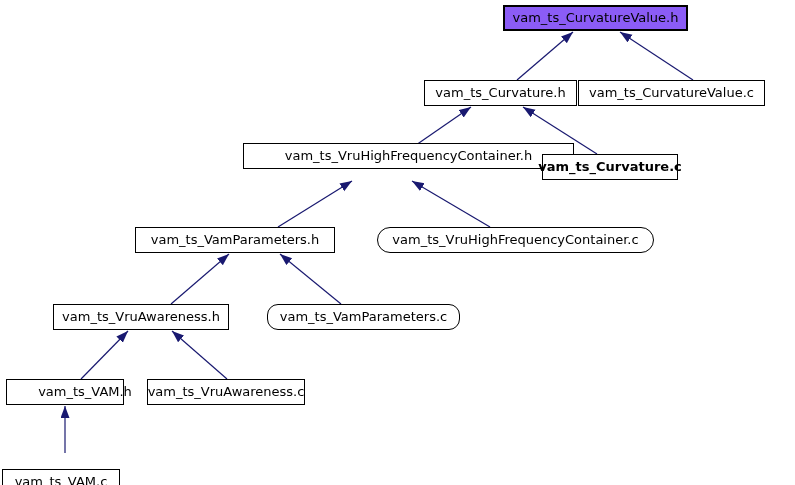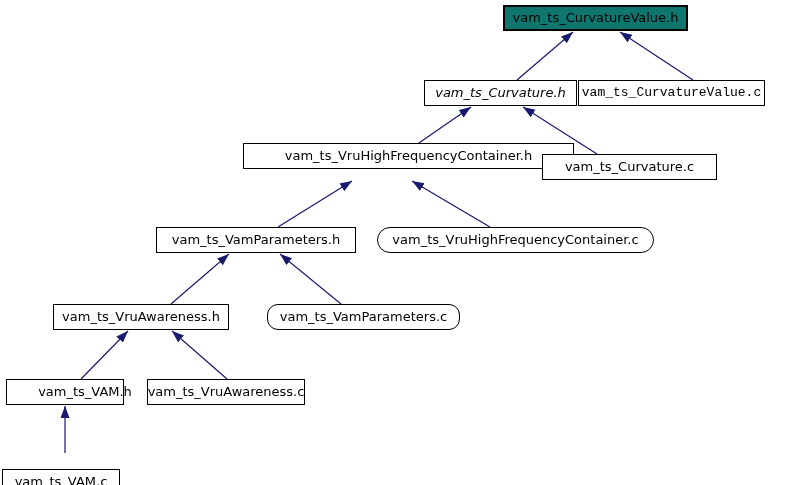--- a/index.html
+++ b/index.html
@@ -26,21 +26,21 @@
     color: #000000;
     font-size: 13px;
     line-height: 24px;
     display: flex;
     align-items: center;
     justify-content: center;
     white-space: nowrap;
     cursor: pointer;
   }
   .node.highlight {
-    background: #0f766e;
+    background: #8b5cf6;
     border-width: 2px;
   }
   .edge-line {
     stroke: #191970;
     stroke-width: 1.2;
     fill: none;
   }
 </style>
 </head>
 <body>
@@ -61,27 +61,27 @@
     <line class="edge-line" x1="490" y1="227" x2="412" y2="181" marker-end="url(#arrow)"></line>
     <line class="edge-line" x1="171" y1="304" x2="229" y2="254" marker-end="url(#arrow)"></line>
     <line class="edge-line" x1="341" y1="304" x2="280" y2="254" marker-end="url(#arrow)"></line>
     <line class="edge-line" x1="81" y1="379" x2="128" y2="331" marker-end="url(#arrow)"></line>
     <line class="edge-line" x1="227" y1="379" x2="172" y2="331" marker-end="url(#arrow)"></line>
     <line class="edge-line" x1="65" y1="453" x2="65" y2="406" marker-end="url(#arrow)"></line>
   </svg>
 
   <div class="node highlight" style="left:503px; top:5px;  width:185px;">vam_ts_CurvatureValue.h</div>
 
-  <div class="node" style="left:424px; top:80px;  width:153px;font-style:italic;">vam_ts_Curvature.h</div>
-  <div class="node" style="left:578px; top:80px;  width:187px;font-family:Liberation Mono, monospace;">vam_ts_CurvatureValue.c</div>
+  <div class="node" style="left:424px; top:80px;  width:153px;">vam_ts_Curvature.h</div>
+  <div class="node" style="left:578px; top:80px;  width:187px;">vam_ts_CurvatureValue.c</div>
 
   <div class="node" style="left:243px; top:143px; width:331px;">vam_ts_VruHighFrequencyContainer.h</div>
-  <div class="node" style="left:542px; top:154px; width:175px;">vam_ts_Curvature.c</div>
+  <div class="node" style="left:542px; top:154px; width:136px;font-weight:bold;">vam_ts_Curvature.c</div>
 
-  <div class="node" style="left:156px; top:227px; width:200px;">vam_ts_VamParameters.h</div>
+  <div class="node" style="left:135px; top:227px; width:200px;">vam_ts_VamParameters.h</div>
   <div class="node" style="left:377px; top:227px; width:277px;border-radius:13px;">vam_ts_VruHighFrequencyContainer.c</div>
 
   <div class="node" style="left:53px;  top:304px; width:176px;">vam_ts_VruAwareness.h</div>
   <div class="node" style="left:267px; top:304px; width:193px;border-radius:11px;">vam_ts_VamParameters.c</div>
 
   <div class="node" style="left:6px;   top:379px; width:118px;padding-left:40px;">vam_ts_VAM.h</div>
   <div class="node" style="left:147px; top:379px; width:158px;">vam_ts_VruAwareness.c</div>
 
   <div class="node" style="left:2px;   top:453px; width:118px;margin-top:16px;">vam_ts_VAM.c</div>
 

